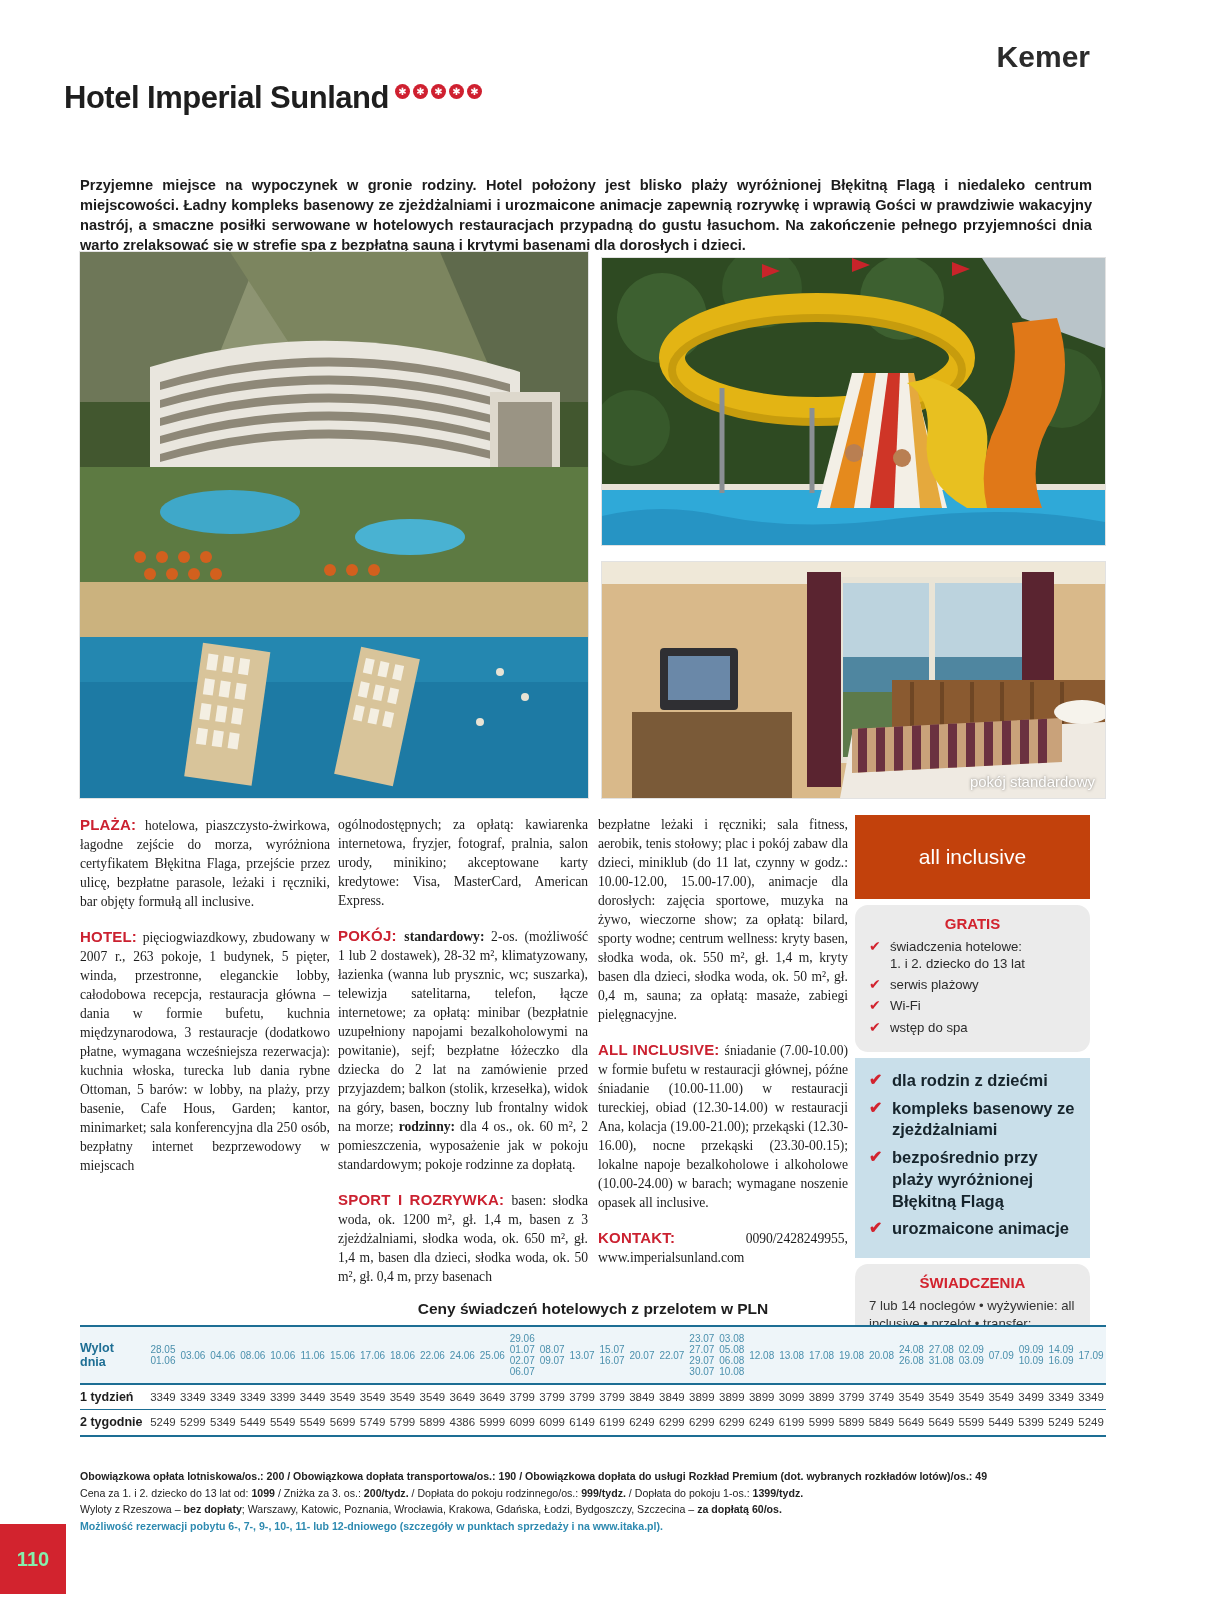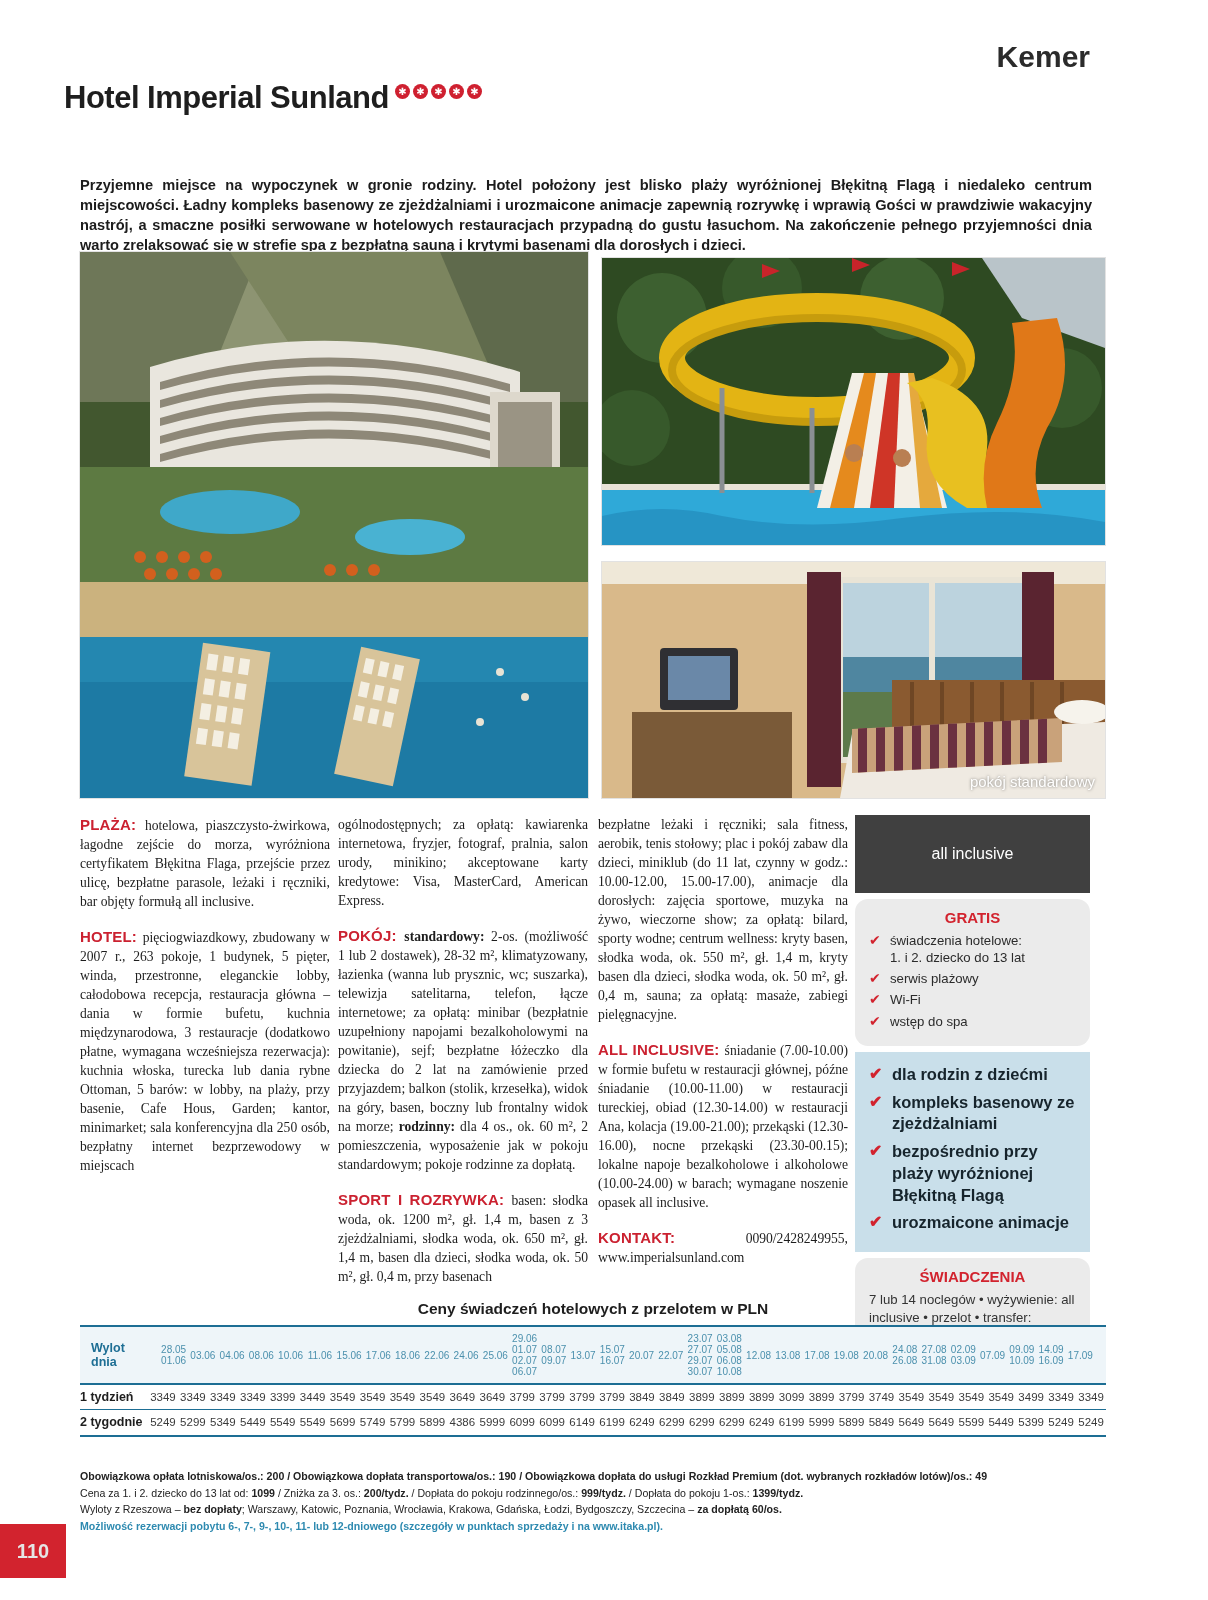--- a/index.html
+++ b/index.html
@@ -27,53 +27,53 @@
   
   .textcol{position:absolute;top:815px;width:250px;font-family:"Liberation Serif",serif;
            font-size:13.6px;line-height:19px;text-align:justify;color:#1d1d1d;}
   .col1{left:80px;} .col2{left:338px;} .col3{left:598px;}
   .block{margin:0 0 16px 0;}
   .block .h{font-family:"Liberation Sans",sans-serif;font-weight:700;color:#cb2130;
             font-size:15px;letter-spacing:.2px;}
   .block .b{font-weight:700;}
   
   .sidebar{position:absolute;left:855px;top:815px;width:235px;}
-  .banner{background:#404040;color:#fff;text-align:center;font-size:16px;
+  .banner{background:#c2410c;color:#fff;text-align:center;font-size:21px;
           padding:30px 8px;margin-bottom:6px;}
   .sbox{background:#ebebeb;padding:10px 14px 12px 14px;margin-bottom:6px;border-radius:13px;}
   .sbox-title{color:#d2232e;font-weight:700;font-size:15px;text-align:center;margin-bottom:6px;}
   .chk-list{list-style:none;margin:0;padding:0;}
   .chk-list li{position:relative;padding-left:21px;font-size:13.2px;line-height:1.3;
                margin-bottom:4px;color:#2b2b2b;}
   .chk-list li .ck{position:absolute;left:0;top:-1px;color:#d2232e;font-size:14px;}
   .chk-list li .sub{display:block;}
   .bluebox{background:#c9dfea;padding:12px 12px 12px 14px;margin-bottom:6px;}
   .bluebox li{font-size:16.5px;font-weight:700;line-height:1.32;margin-bottom:6px;
               padding-left:23px;color:#16242c;}
   .bluebox li .ck{font-size:16px;}
   .services-text{font-size:13.2px;line-height:1.35;color:#333;}
   
   .ptable{position:absolute;left:80px;top:1300px;width:1026px;}
   .pt-title{text-align:center;font-size:15.5px;font-weight:700;color:#1e1e1e;margin-bottom:7px;}
   .pt-sep{height:2px;background:#1d6e94;}
   .pt-row{display:flex;align-items:center;}
-  .pt-head{background:#eef5f9;border-bottom:2px solid #1d6e94;padding:6px 11px;}
+  .pt-head{background:#eef5f9;border-bottom:2px solid #1d6e94;padding:6px 0;}
   .pt-label{flex:0 0 68px;font-weight:700;font-size:12.5px;color:#1d6e94;line-height:1.15;}
   .pt-vrow .pt-label{color:#1e1e1e;}
   .pt-cell{flex:1;text-align:center;color:#4b90ad;font-size:10px;line-height:11px;}
   .pt-vrow{border-bottom:2px solid #1d6e94;padding:5px 0;}
   .pt-vrow .pt-cell{color:#3a3a3a;font-size:11.5px;}
   .pt-vrow.first{border-bottom-width:1px;}
   
   .notes{position:absolute;left:80px;top:1468px;width:1012px;font-size:10.6px;
          line-height:16.5px;color:#222;}
   .notes .bold{font-weight:700;}
   .notes .blueline{color:#2e8ab0;font-weight:700;}
-  .pagenum{position:absolute;left:0;top:1524px;width:66px;height:54px;background:#d2232e;
-           color:#e5e5e5;font-size:20px;font-weight:700;display:flex;align-items:center;
+  .pagenum{position:absolute;left:0;top:1524px;width:66px;height:70px;background:#d2232e;
+           color:#86efac;font-size:20px;font-weight:700;display:flex;align-items:center;
            justify-content:center;}
 </style>
 </head>
 <body>
 
 <div class="page">
 
   <div class="kemer">Kemer</div>
 
   <div class="titlerow">

